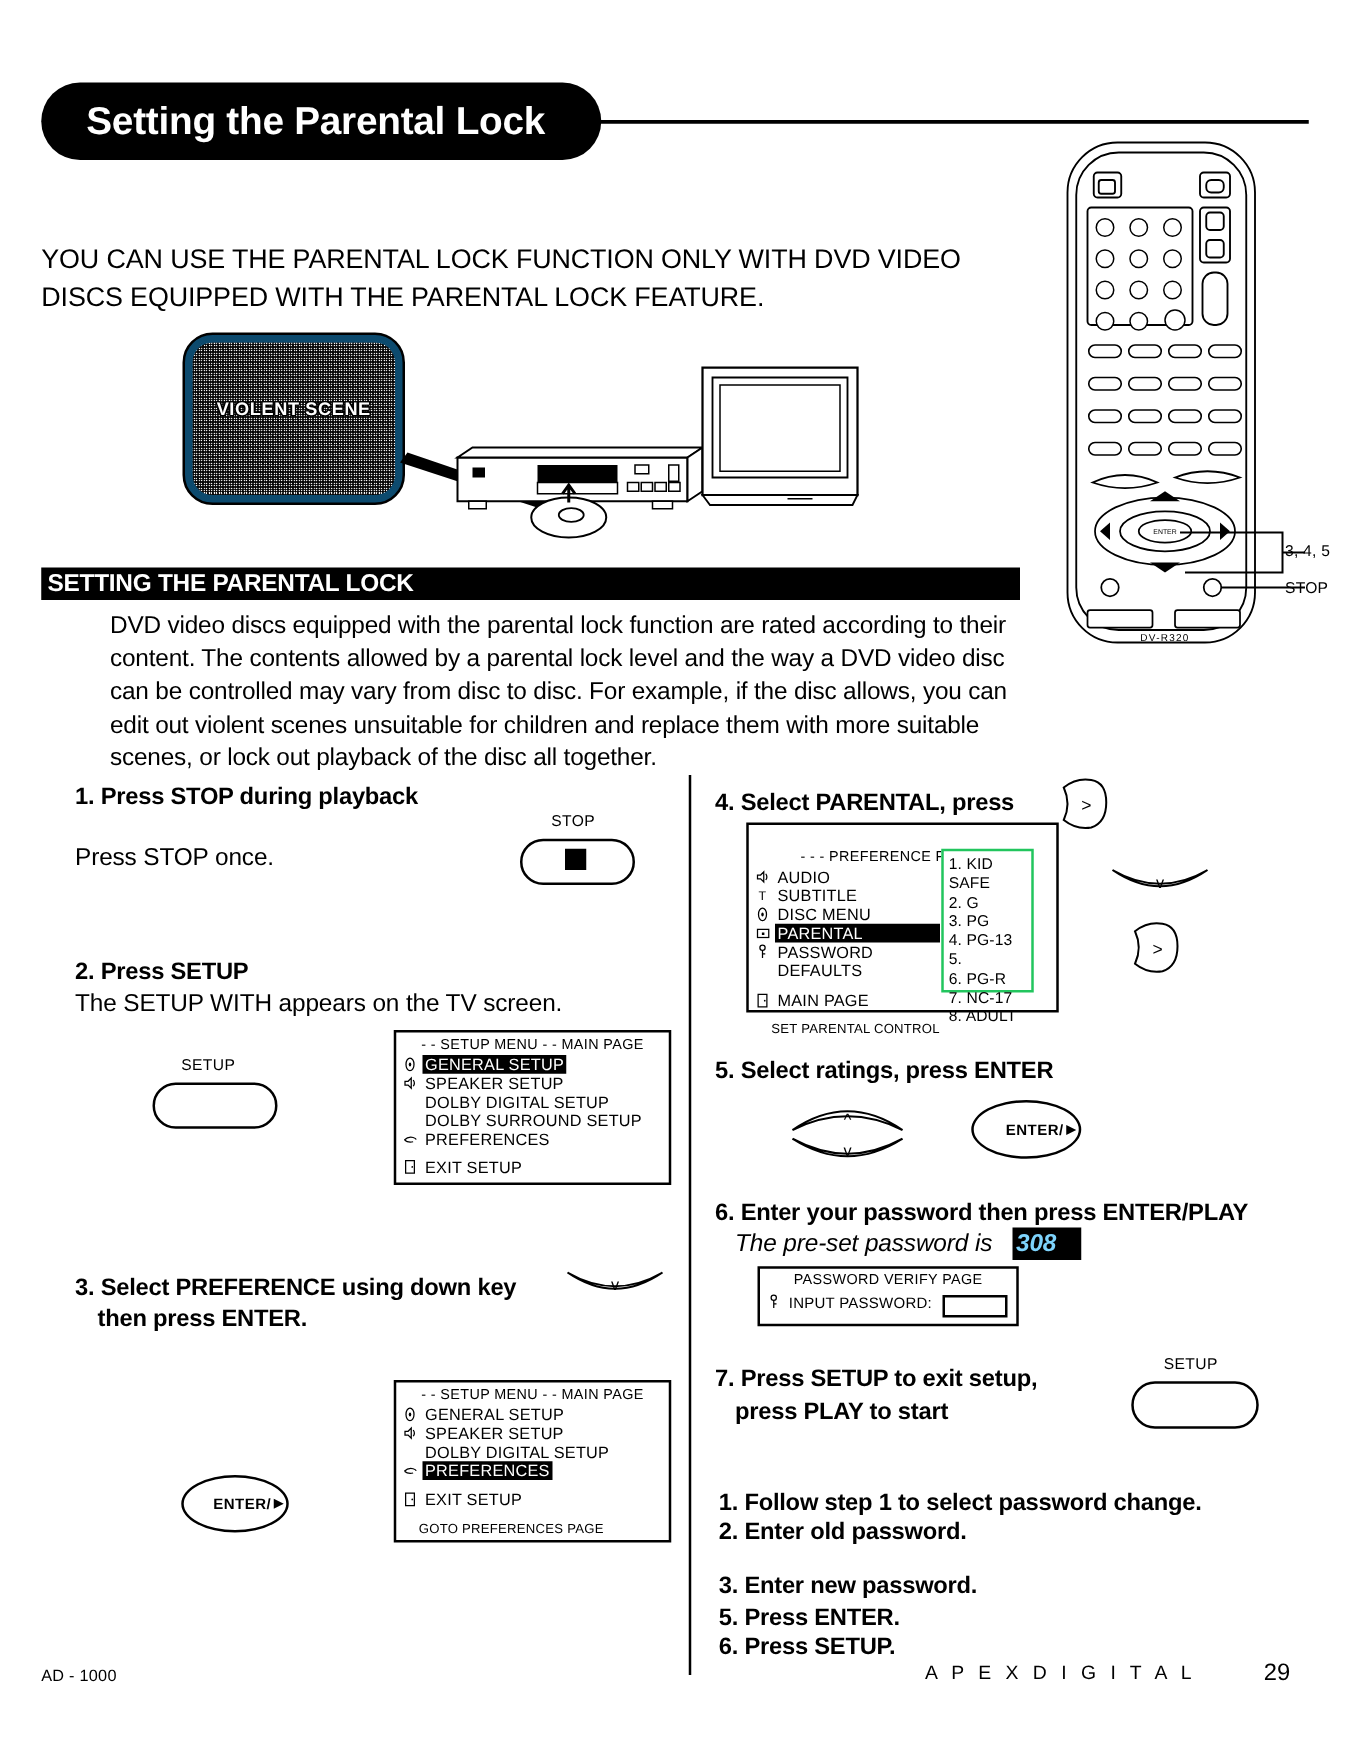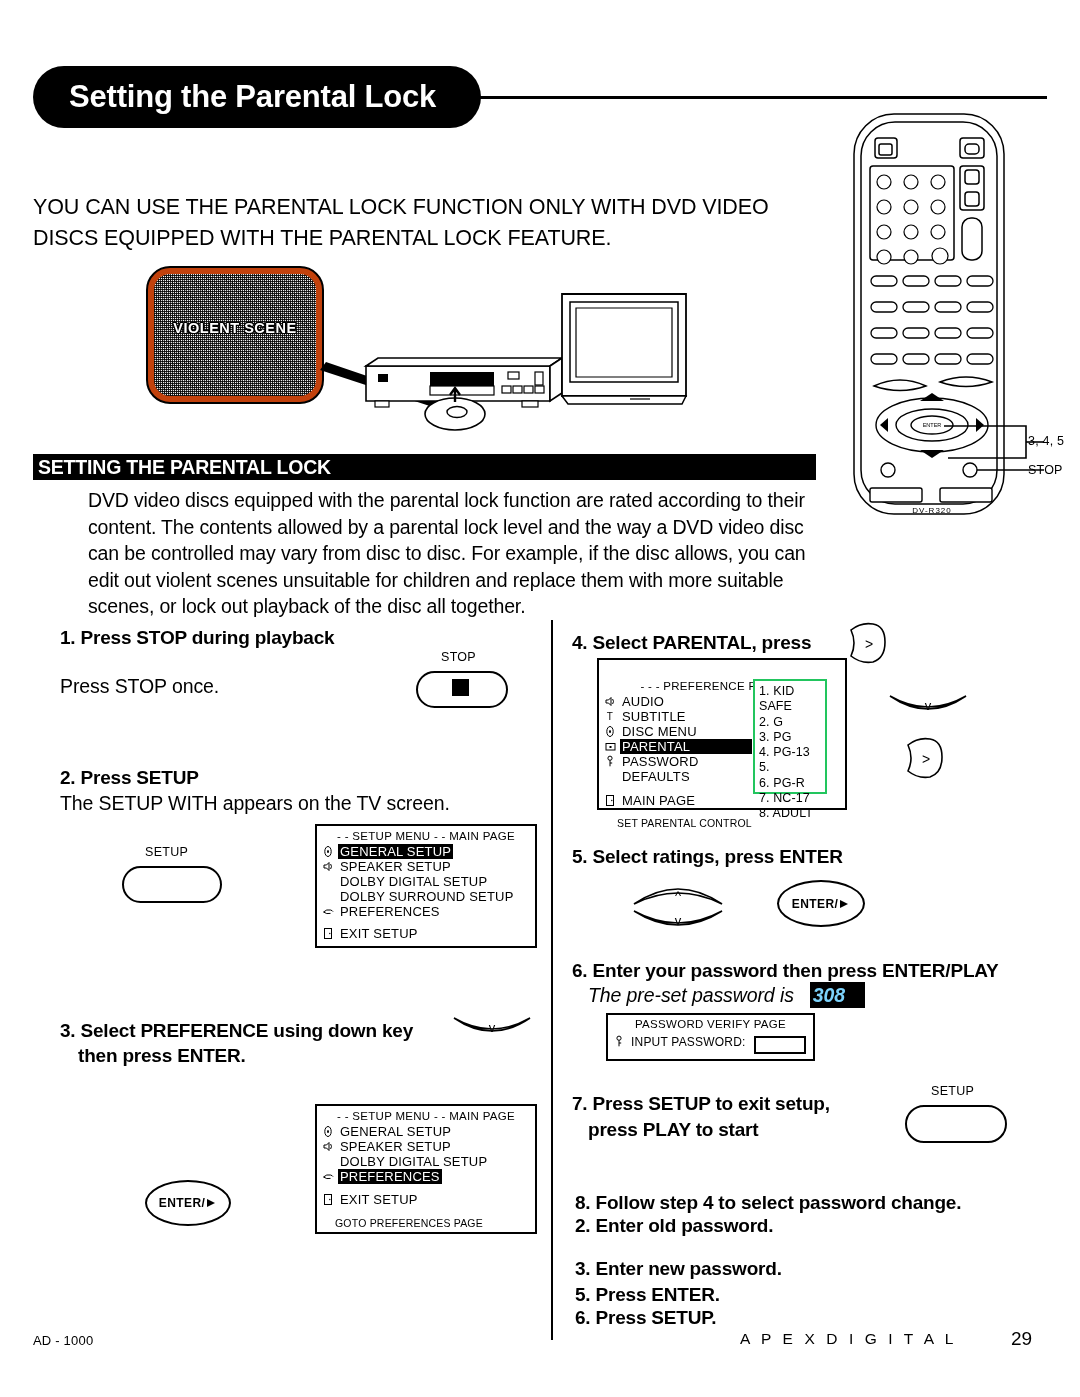--- a/index.html
+++ b/index.html
@@ -15,21 +15,21 @@
   .title-pill span{color:#fff;font-size:31px;font-weight:bold;margin-left:36px;
       letter-spacing:-0.2px;}
   .title-rule{position:absolute;left:446px;top:30px;width:568px;height:3px;background:#000;}
 
   .intro{position:absolute;left:33px;top:192px;width:790px;font-size:21.5px;
       line-height:31px;letter-spacing:-0.1px;}
 
   
   .illus{position:absolute;left:130px;top:262px;width:560px;height:185px;}
   .tv-scene{position:absolute;left:16px;top:4px;width:174px;height:134px;
-      border:2px solid #000;border-radius:24px;background:#c2410c;overflow:hidden;}
+      border:2px solid #000;border-radius:24px;background:#0c4a6e;overflow:hidden;}
   .noise{position:absolute;left:6px;top:6px;right:6px;bottom:6px;
       background-color:#9a9a9a;
       background-image:
         repeating-linear-gradient(0deg,rgba(0,0,0,.85) 0 1px,transparent 1px 2px),
         repeating-linear-gradient(90deg,rgba(0,0,0,.7) 0 1px,rgba(255,255,255,.75) 1px 2px),
         repeating-linear-gradient(45deg,rgba(0,0,0,.5) 0 1px,rgba(255,255,255,.5) 1px 3px),
         repeating-linear-gradient(-30deg,rgba(0,0,0,.45) 0 1px,rgba(255,255,255,.45) 1px 2px);
       border-radius:16px;}
   .violent{position:absolute;left:0;right:0;top:52px;text-align:center;
       font-size:14.5px;font-weight:bold;color:#fff;letter-spacing:.5px;
@@ -50,21 +50,21 @@
 
   .step{position:absolute;font-weight:bold;font-size:19px;line-height:25px;letter-spacing:-0.2px;}
   .plain{position:absolute;font-size:19.5px;line-height:26px;letter-spacing:-0.1px;}
 
   
   .pillbtn{position:absolute;border:2px solid #000;border-radius:26px;background:#fff;}
   .pilllabel{position:absolute;font-size:12.5px;letter-spacing:.3px;}
   .stopsq{position:absolute;width:17px;height:17px;background:#000;}
 
   .enter-ell{position:absolute;border:2.5px solid #000;border-radius:50%;
-      background:#fff;display:flex;align-items:center;justify-content:center;}
+      background:#fff;display:flex;align-items:center;justify-content:flex-end;}
   .enter-ell b{font-size:12px;letter-spacing:.4px;font-weight:bold;}
 
   
   .osd{position:absolute;border:2px solid #000;background:#fff;}
   .osd .ttl{font-size:11.5px;letter-spacing:.3px;text-align:center;}
   .osd .row{font-size:13px;letter-spacing:.2px;white-space:nowrap;
       display:flex;align-items:center;height:15px;}
   .osd .row .tx{display:inline-block;padding:0 2px;}
   .osd .row.hl .tx{background:#000;color:#fff;}
   .osd .ico{width:13px;height:13px;margin-right:3px;flex:none;position:relative;}
@@ -472,21 +472,21 @@
       <span class="tx" style="font-size:12px;">INPUT PASSWORD:</span>
     </div>
   </div>
   <div class="pwfield" style="left:754px;top:1036px;width:48px;height:14px;"></div>
 
   <div class="step" style="left:572px;top:1091px;">7. Press SETUP to exit setup,</div>
   <div class="step" style="left:588px;top:1117px;">press PLAY to start</div>
   <div class="pilllabel" style="left:931px;top:1084px;">SETUP</div>
   <div class="pillbtn" style="left:905px;top:1105px;width:98px;height:34px;"></div>
 
-  <div class="step" style="left:575px;top:1190px;">8. Follow step 4 to select password change.</div>
+  <div class="step" style="left:575px;top:1190px;">1. Follow step 1 to select password change.</div>
   <div class="step" style="left:575px;top:1213px;">2. Enter old password.</div>
   <div class="step" style="left:575px;top:1236px;margin-top:20px;">3. Enter new password.</div>
   <div class="step" style="left:575px;top:1282px;">5. Press ENTER.</div>
   <div class="step" style="left:575px;top:1305px;">6. Press SETUP.</div>
 
   <div class="foot-l">AD - 1000</div>
   <div class="foot-r">A P E X    D I G I T A L</div>
   <div class="foot-pg">29</div>
 
 </div>

